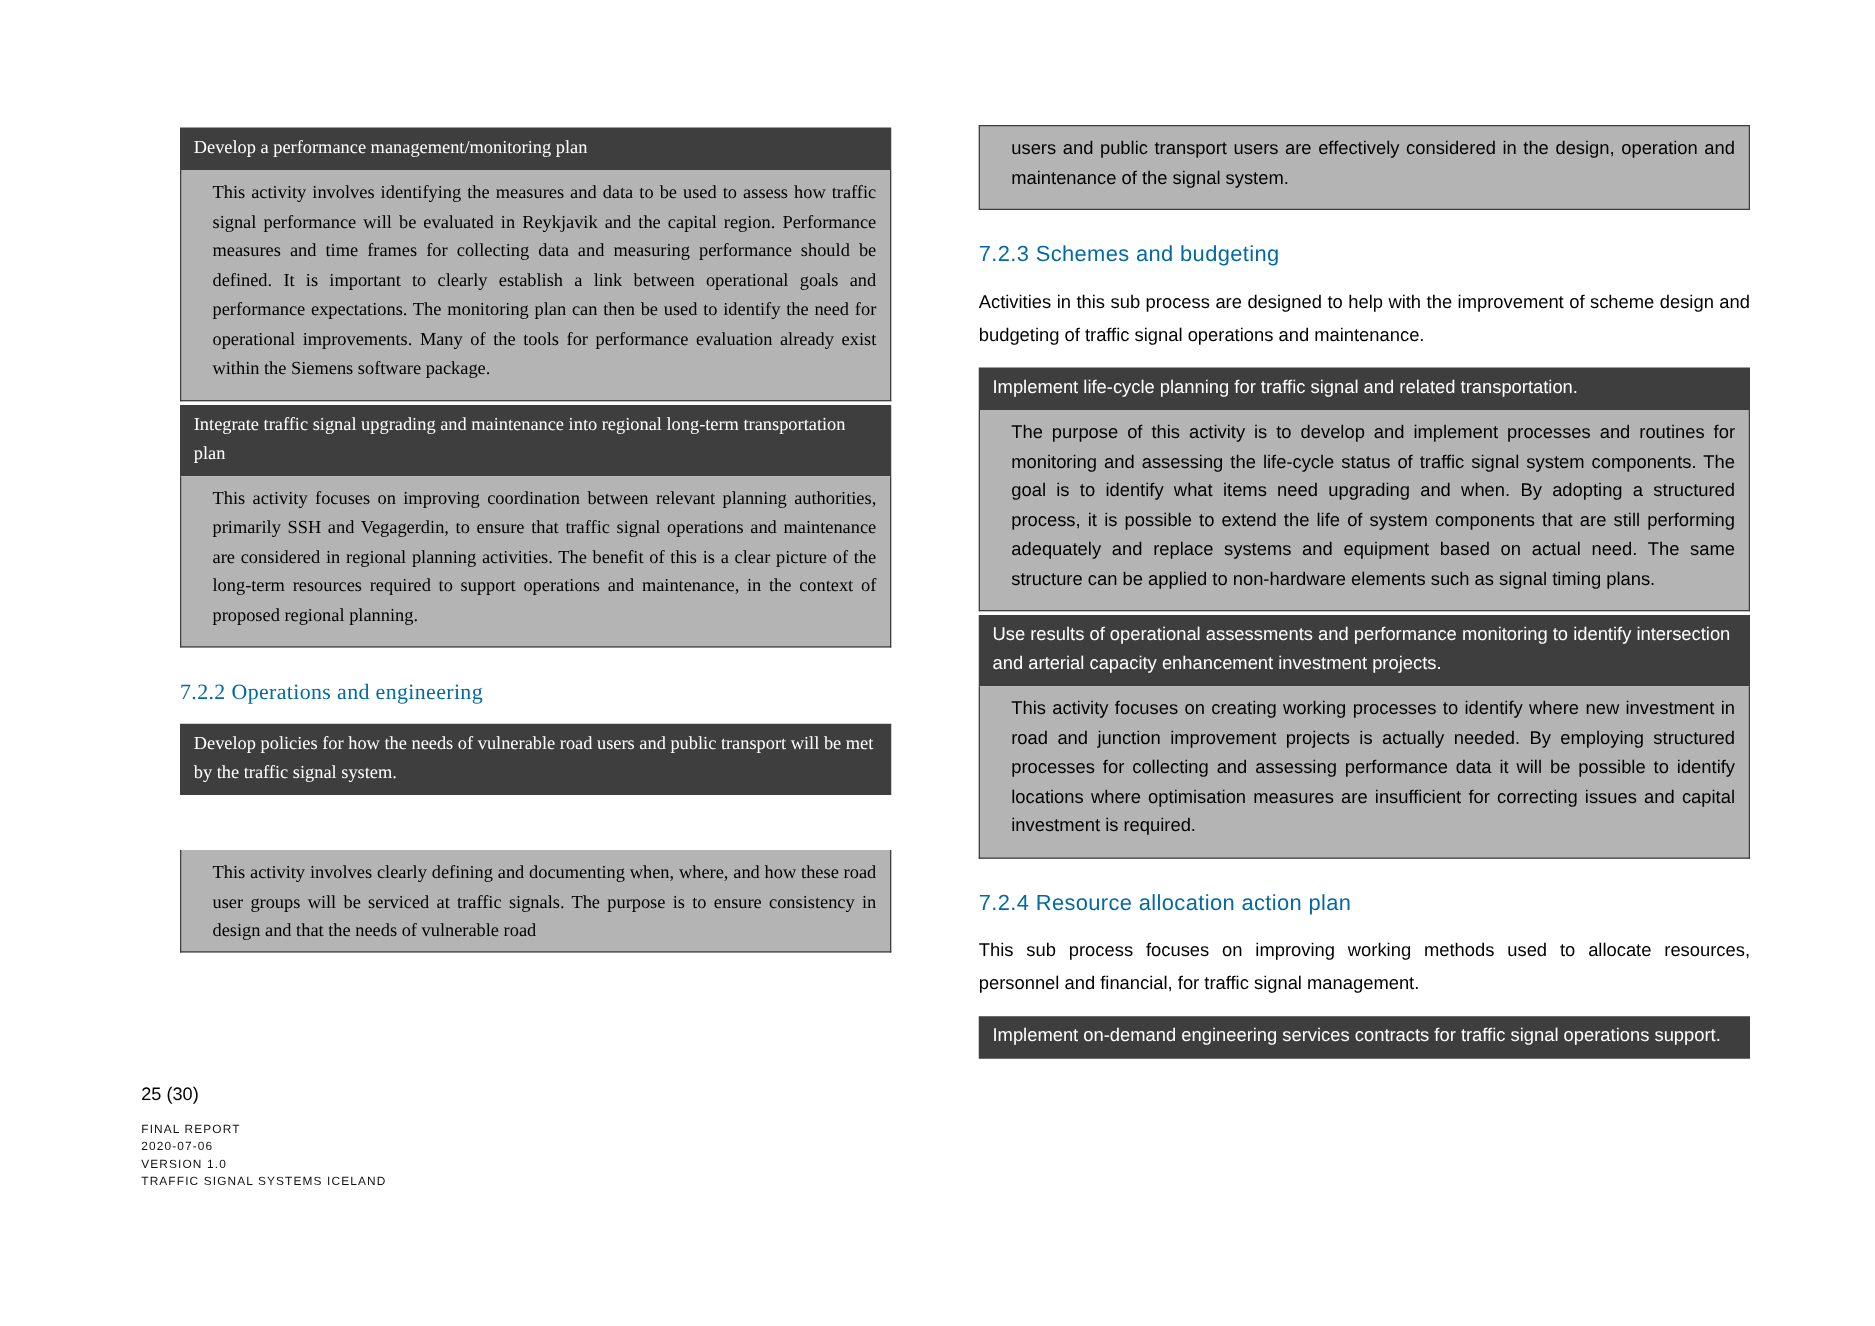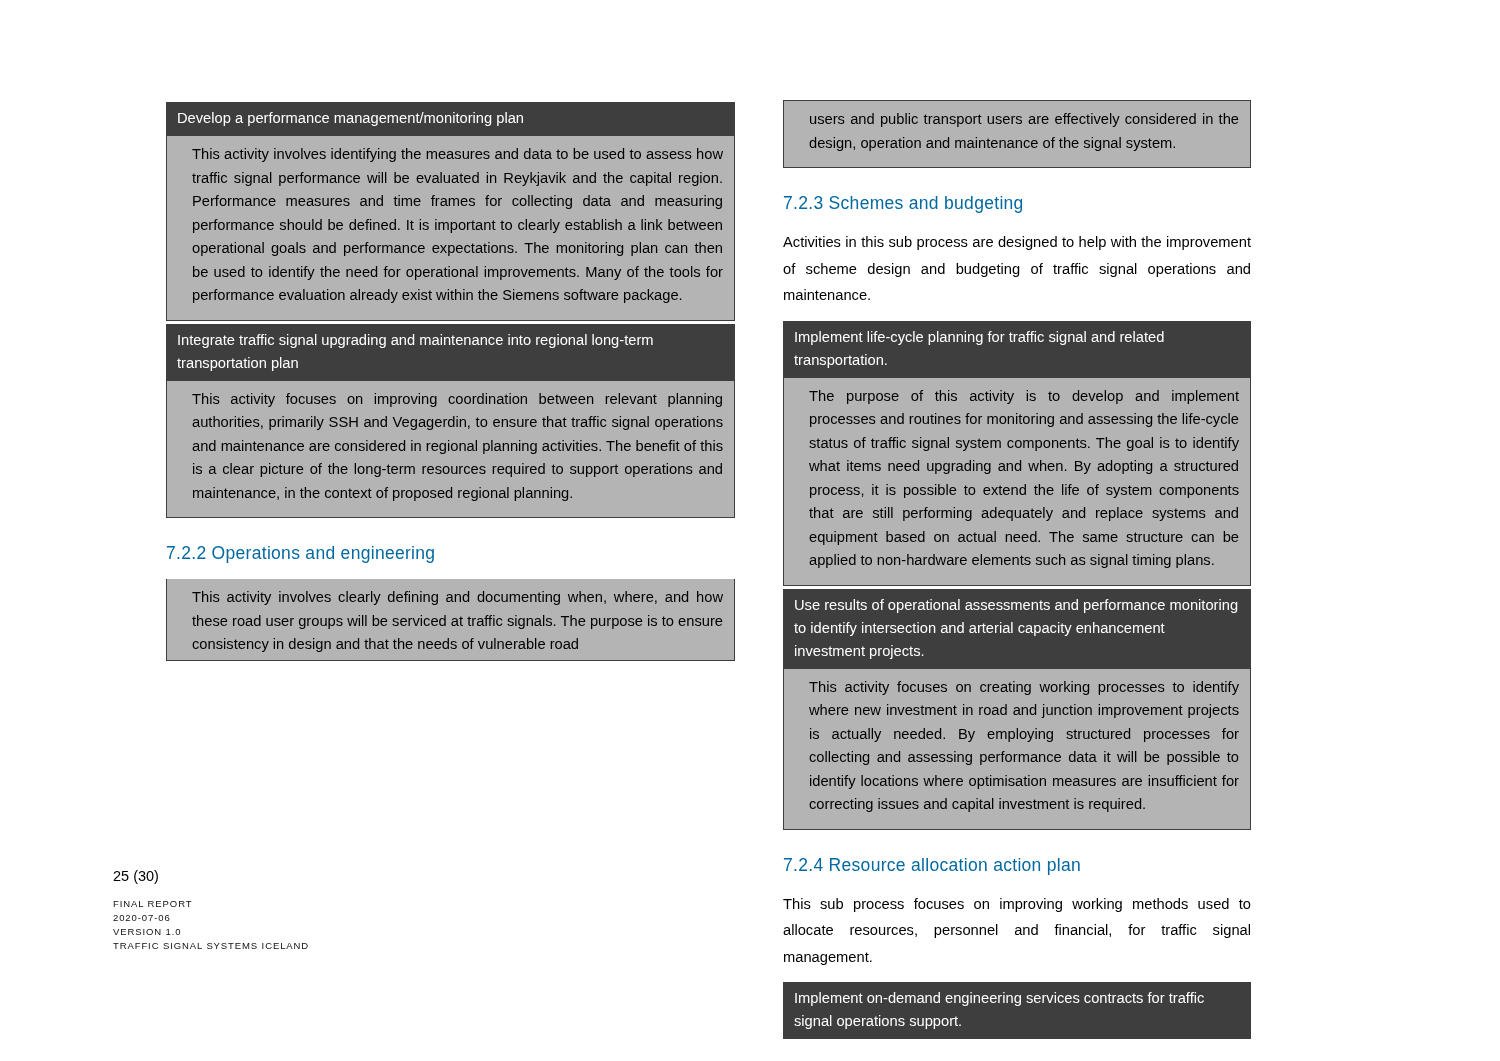--- a/index.html
+++ b/index.html
@@ -6,43 +6,43 @@
   body {
     width: 1500px;
     height: 1061px;
     background: #ffffff;
     position: relative;
     font-family: "Liberation Sans", sans-serif;
     color: #000;
     overflow: hidden;
   }
   .col { position: absolute; }
-  .col-left  { left: 166px; top: 102px; width: 569px; }
-  .col-right { left: 783px; top: 100px; width: 468px; }
+  .col-left  { left: 144px; top: 102px; width: 569px; font-family: Liberation Serif, serif; }
+  .col-right { left: 783px; top: 100px; width: 617px; }
 
   .action { margin: 0 0 3px 0; }
   .action-title {
     background: var(--header-bg, #3e3e3e);
     color: var(--header-text, #ffffff);
     font-size: 14.7px;
     line-height: 23px;
     padding: 5px 12px 6px 11px;
   }
   .action-body {
     background: var(--body-bg, #b4b4b4);
     border: 1px solid var(--border, #3e3e3e);
     border-top: none;
     color: var(--body-text, #000000);
     font-size: 14.7px;
     line-height: 23.5px;
     padding: 7px 11px 12px 25px;
     text-align: justify;
   }
   .box-standalone { border-top: 1px solid var(--border, #3e3e3e); margin-bottom: 3px; }
-  .action-body.truncated { padding-bottom: 3px; }
+  .action-body.truncated { padding-bottom: 3px; margin-top: 44px; }
 
   .section-heading {
     font-size: 17.5px;
     font-weight: 400;
     color: #0369a1;
     letter-spacing: 0.3px;
     margin: 25px 0 15px 0;
   }
   .para {
     font-size: 14.7px;
@@ -72,20 +72,21 @@
 
   <section class="action">
     <div class="action-title">Integrate traffic signal upgrading and maintenance into regional long-term transportation plan</div>
     <div class="action-body">This activity focuses on improving coordination between relevant planning authorities, primarily SSH and Vegagerdin, to ensure that traffic signal operations and maintenance are considered in regional planning activities. The benefit of this is a clear picture of the long-term resources required to support operations and maintenance, in the context of proposed regional planning.</div>
   </section>
 
   <h2 class="section-heading">7.2.2 Operations and engineering</h2>
 
 
   <section class="action">
+    <div class="action-title">Develop policies for how the needs of vulnerable road users and public transport will be met by the traffic signal system.</div>
     <div class="action-body truncated">This activity involves clearly defining and documenting when, where, and how these road user groups will be serviced at traffic signals.  The purpose is to ensure consistency in design and that the needs of vulnerable road</div>
   </section>
 
 </div>
 
 <div class="col col-right">
 
   <div class="action-body box-standalone">users and public transport users are effectively considered in the design, operation and maintenance of the signal system.</div>
 
   <h2 class="section-heading">7.2.3 Schemes and budgeting</h2>

